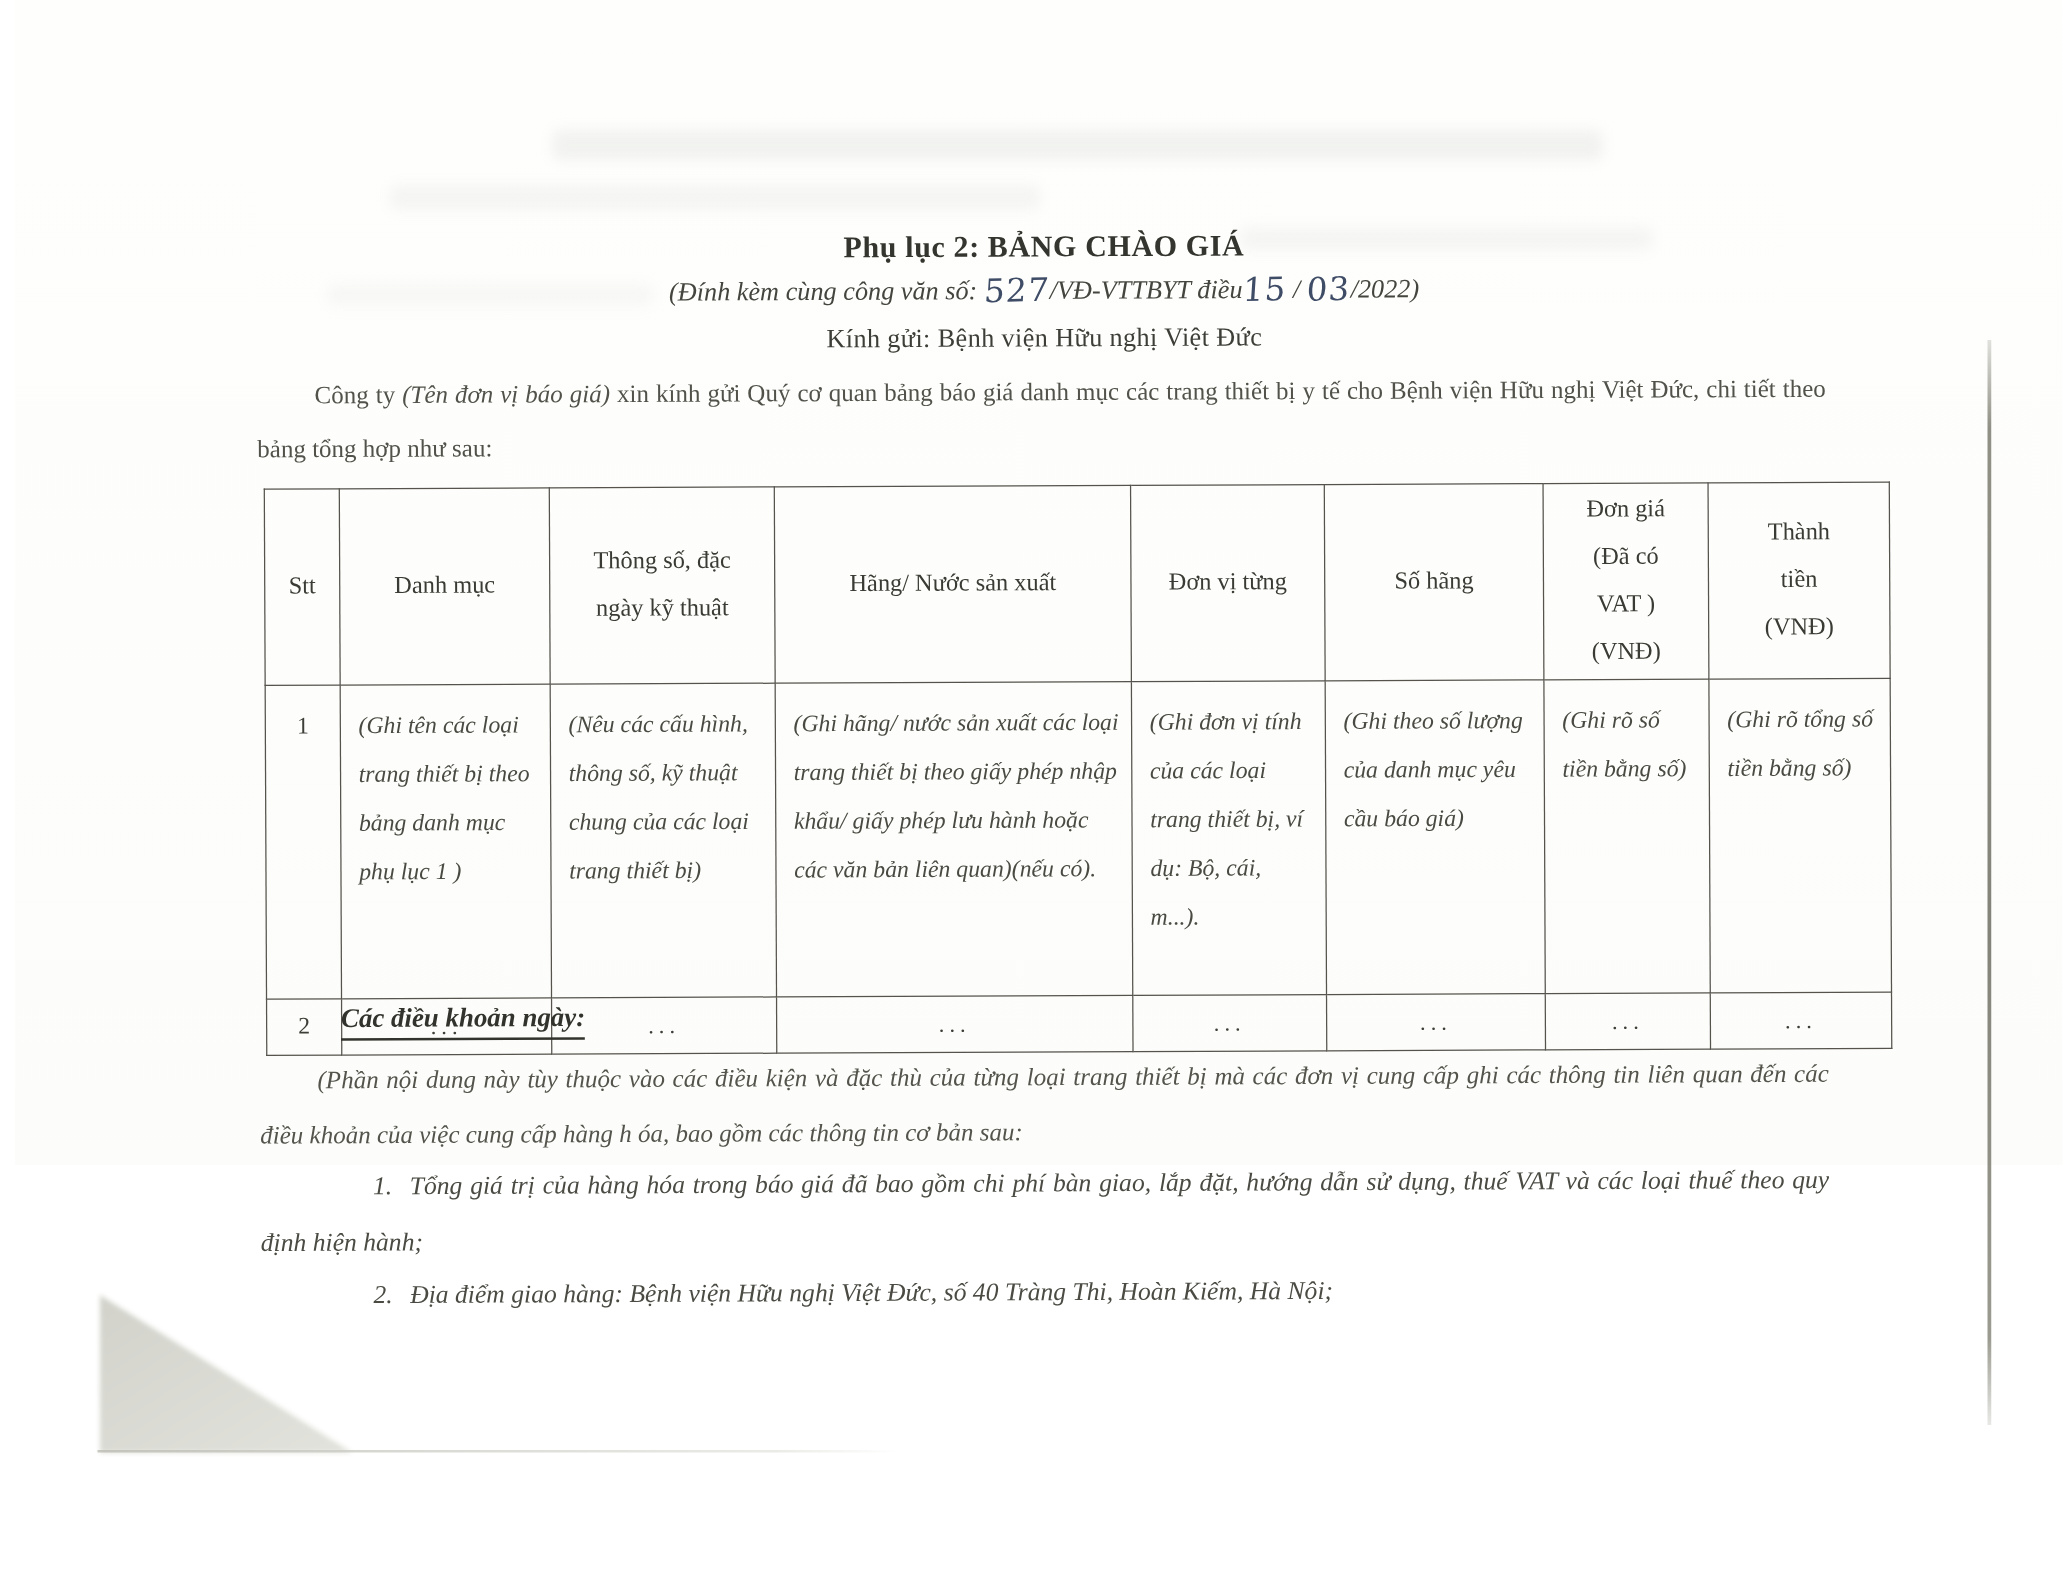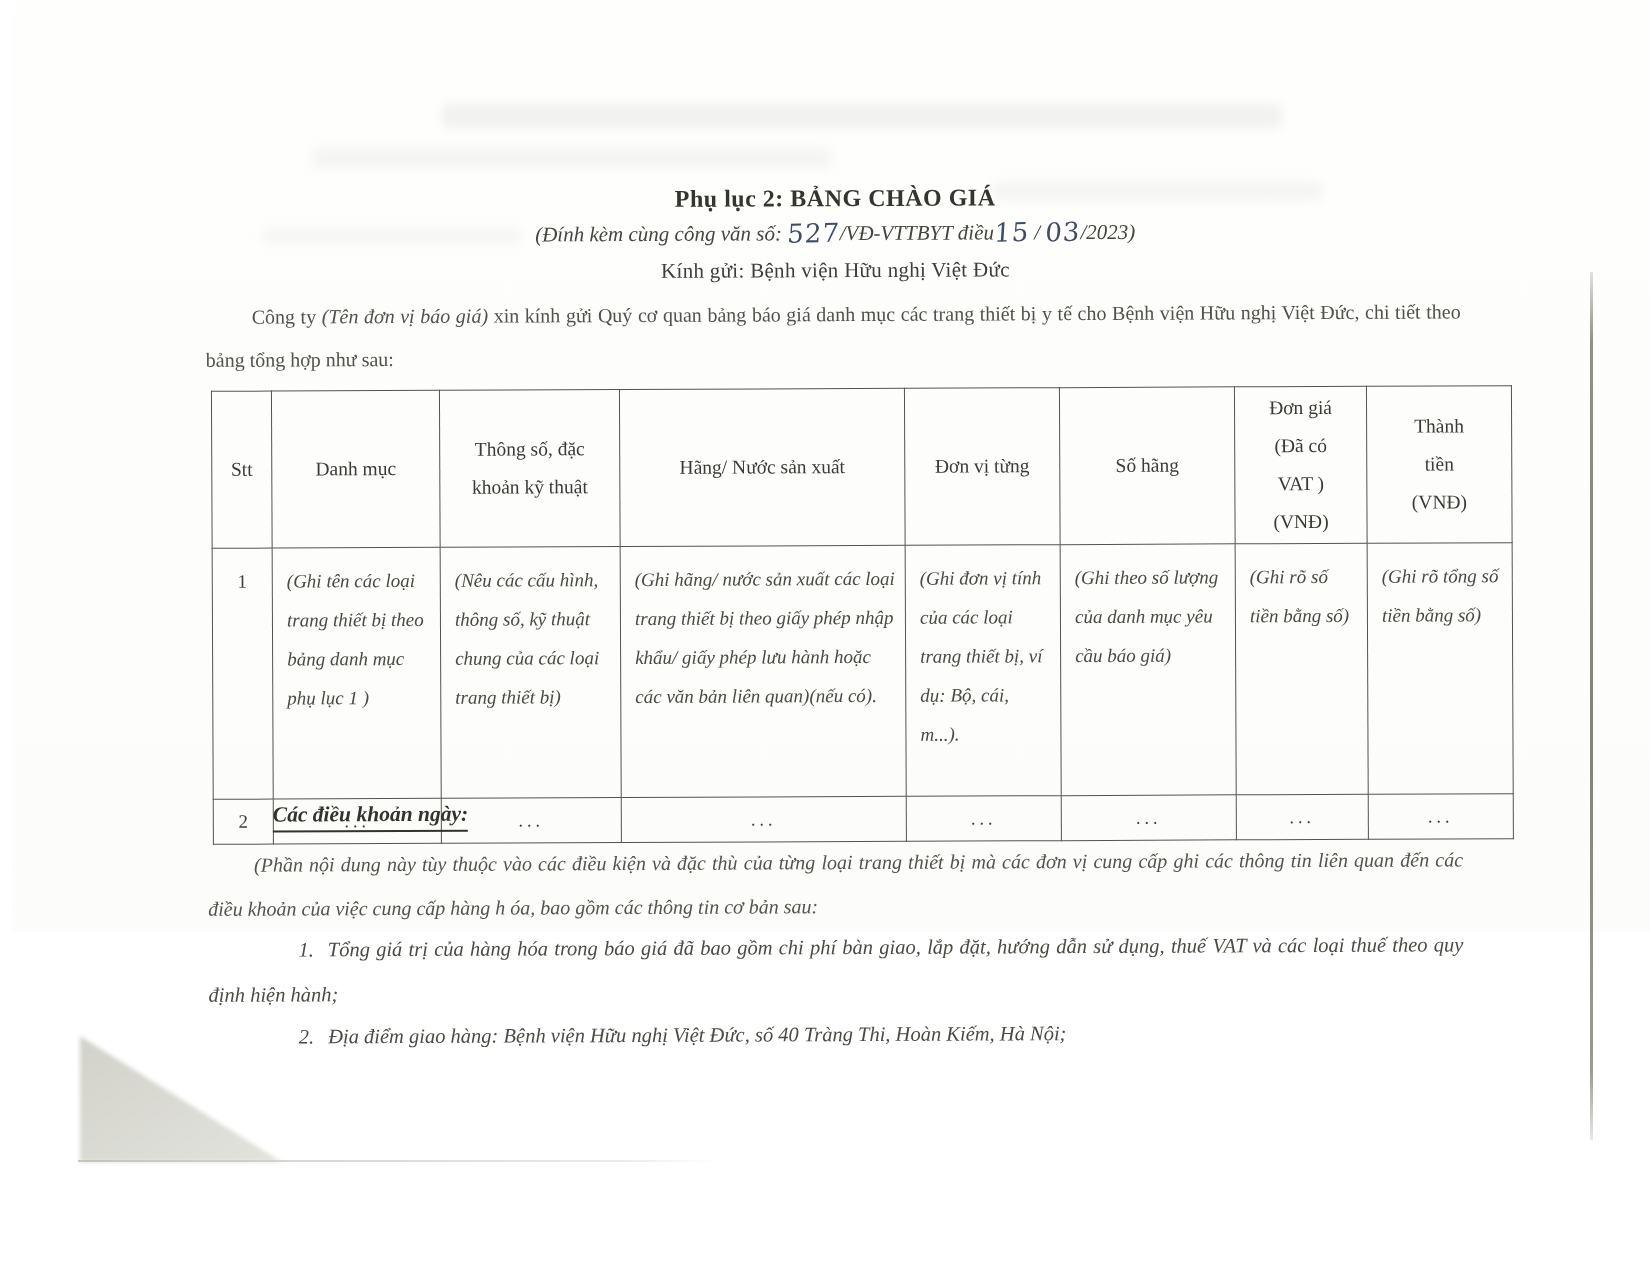--- a/index.html
+++ b/index.html
@@ -128,21 +128,21 @@
   <div class="bleed bleed-1"></div>
   <div class="bleed bleed-2"></div>
   <div class="bleed bleed-3"></div>
   <div class="bleed bleed-4"></div>
 
   <div class="doc">
 
     <div class="abs centered page-title">Phụ lục 2: BẢNG CHÀO GIÁ</div>
 
     <div class="abs centered subtitle">
-      <span>(Đính kèm cùng công văn số: </span><span class="handwriting">527</span><span>/VĐ-VTTBYT điều</span><span class="handwriting">15</span><span> / </span><span class="handwriting">03</span><span>/2023)</span>
+      <span>(Đính kèm cùng công văn số: </span><span class="handwriting">527</span><span>/VĐ-VTTBYT điều</span><span class="handwriting">15</span><span> / </span><span class="handwriting">03</span><span>/2022)</span>
     </div>
 
     <div class="abs centered salutation">Kính gửi: Bệnh viện Hữu nghị Việt Đức</div>
 
     <p class="abs intro"><span>Công ty </span><span class="placeholder">(Tên đơn vị báo giá)</span><span> xin kính gửi Quý cơ quan bảng báo giá danh mục các trang thiết bị y tế cho Bệnh viện Hữu nghị Việt Đức, chi tiết theo bảng tổng hợp như sau:</span></p>
 
     <table class="quote">
       <colgroup>
         <col style="width:60px">
           <col style="width:168px">
@@ -151,21 +151,21 @@
         <col style="width:155px">
           <col style="width:175px">
           <col style="width:132px">
           <col style="width:145px">
       </colgroup>
       <tbody>
           <tr>
         <th>Stt</th>
         <th>Danh mục</th>
         <th>Thông số, đặc
-khoản kỹ thuật</th>
+ngày kỹ thuật</th>
         <th>Hãng/ Nước sản xuất</th>
         <th>Đơn vị từng</th>
         <th>Số hãng</th>
         <th>Đơn giá
 (Đã có
 VAT )
 (VNĐ)</th>
         <th>Thành
 tiền
 (VNĐ)</th>

